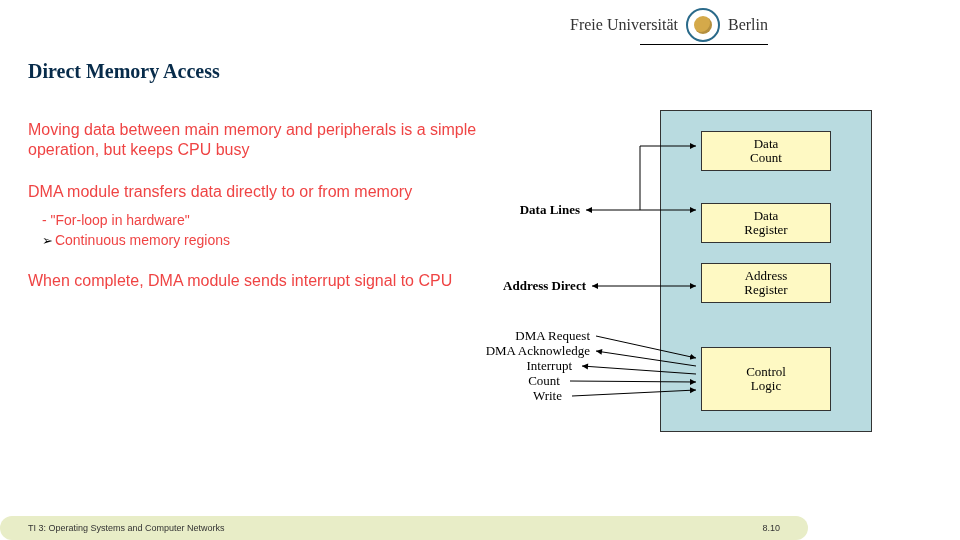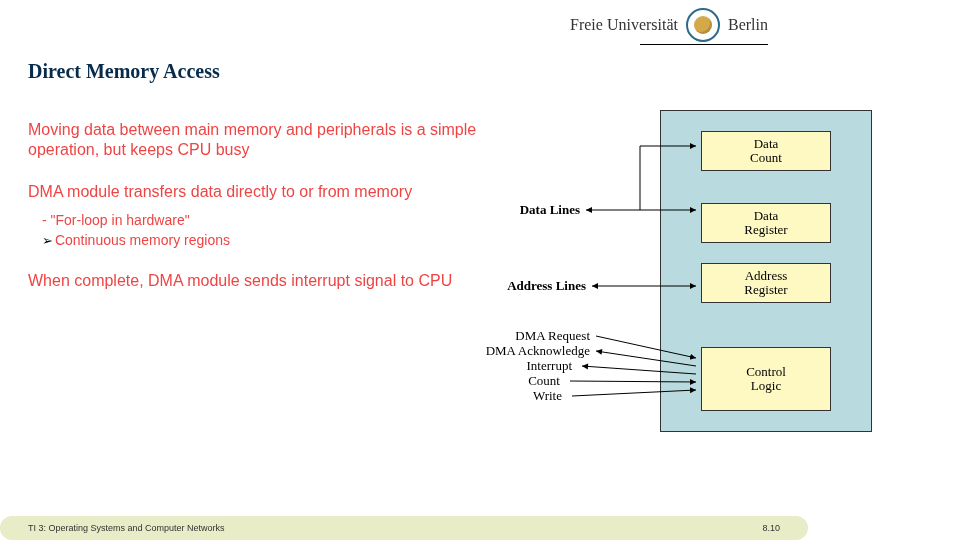--- a/index.html
+++ b/index.html
@@ -198,21 +198,21 @@
 
   <div class="diagram">
     <div class="dma-module">
       <div class="dma-box b1">Data<br>Count</div>
       <div class="dma-box b2">Data<br>Register</div>
       <div class="dma-box b3">Address<br>Register</div>
       <div class="dma-box b4">Control<br>Logic</div>
     </div>
 
     <div class="ext-label l-data">Data Lines</div>
-    <div class="ext-label l-addr">Address Lines</div>
+    <div class="ext-label l-addr">Address Direct</div>
     <div class="ext-label l-req">DMA Request</div>
     <div class="ext-label l-ack">DMA Acknowledge</div>
     <div class="ext-label l-int">Interrupt</div>
     <div class="ext-label l-read">Count</div>
     <div class="ext-label l-write">Write</div>
 
     <svg width="450" height="340">
       <defs>
         <marker id="ah" markerWidth="8" markerHeight="8" refX="6" refY="3" orient="auto">
           <path d="M0,0 L6,3 L0,6 Z" fill="#000"></path>

